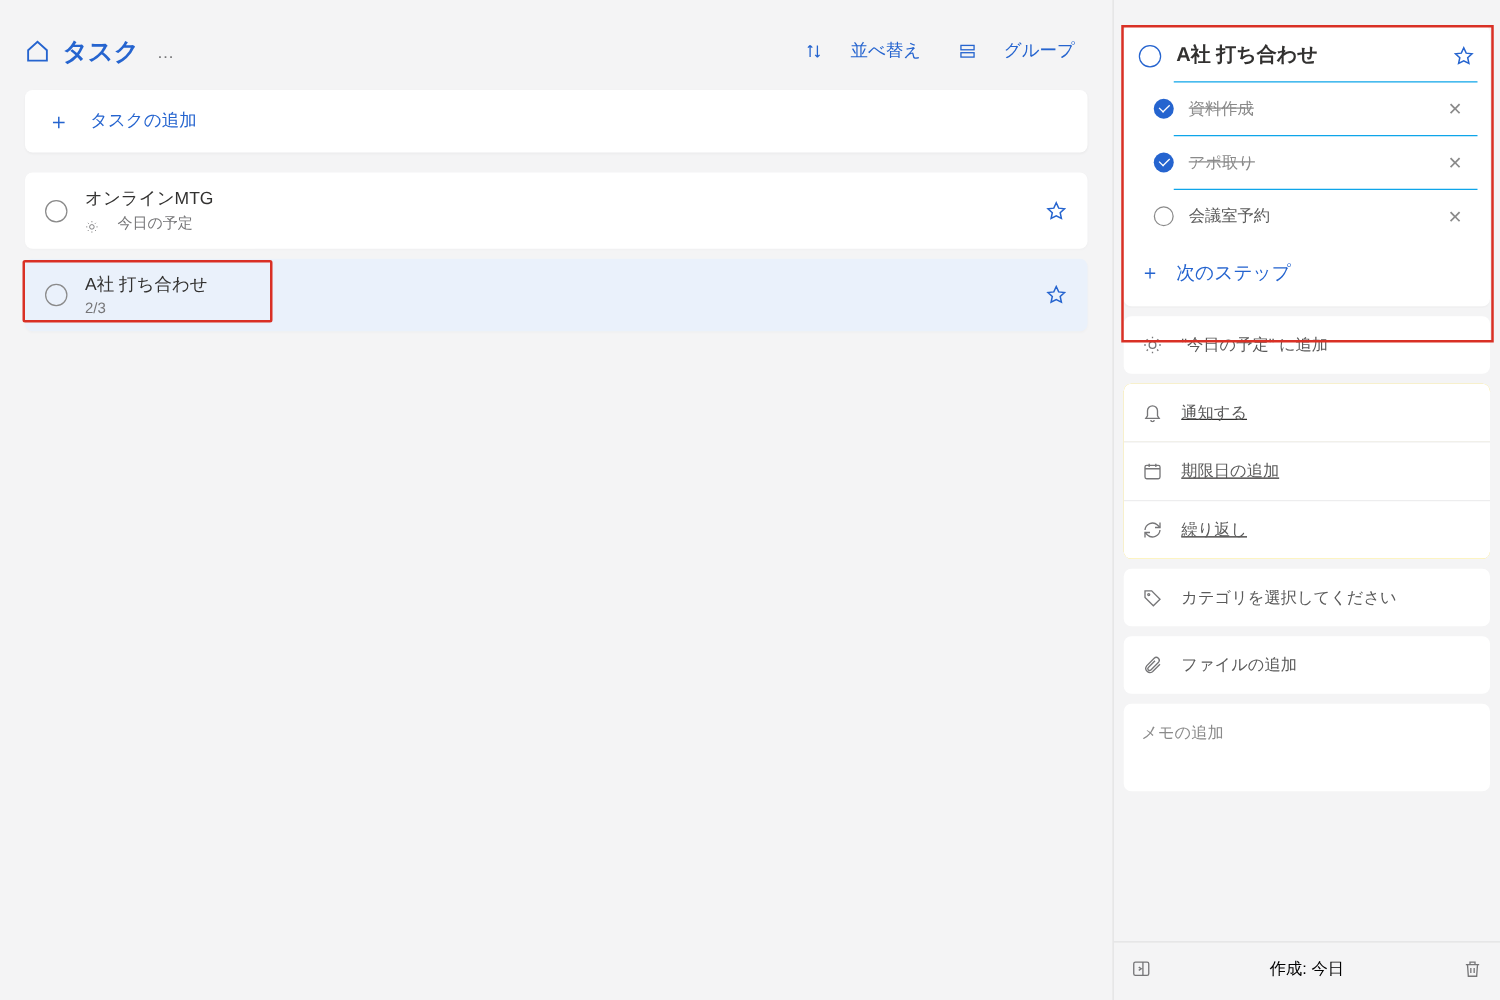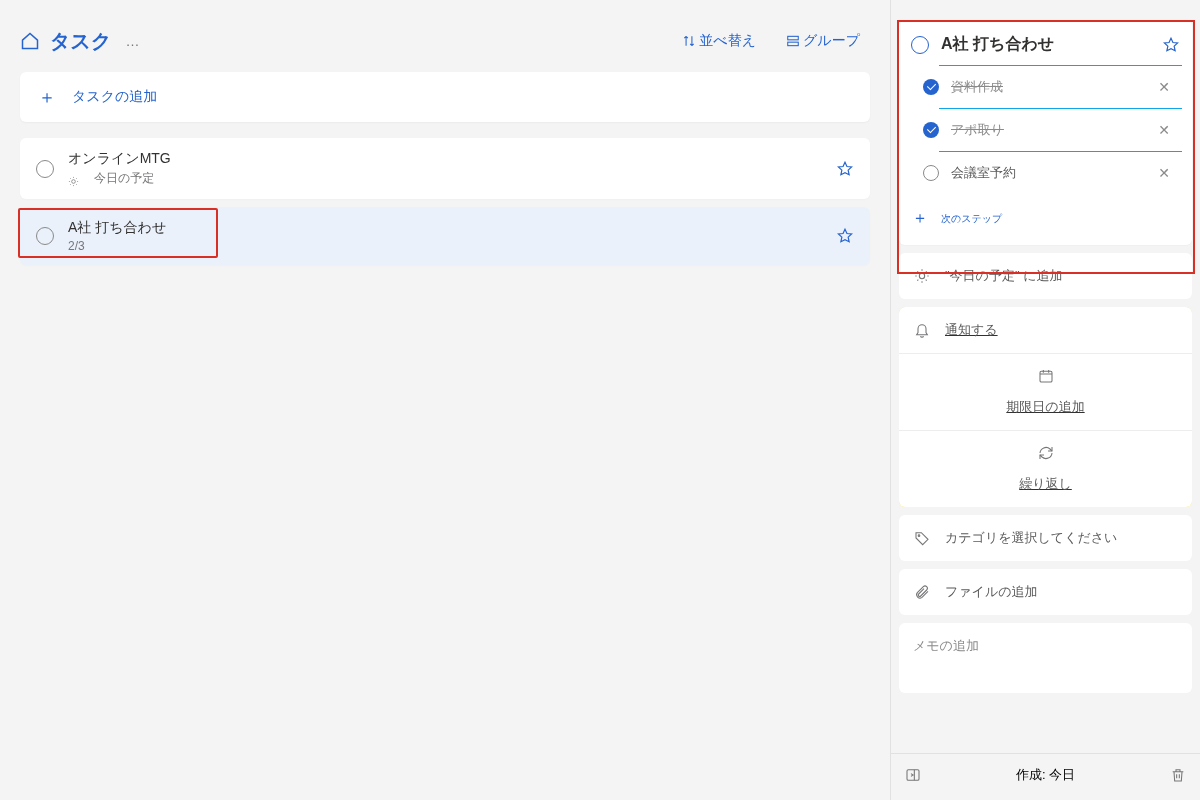--- a/index.html
+++ b/index.html
@@ -31,21 +31,21 @@
   .header .title {
     color: #2564cf;
     font-weight: 600;
     font-size: 20px;
   }
   .header .more { color: #767678; cursor: pointer; padding: 0 4px; letter-spacing: 2px; }
   .header .spacer { flex: 1; }
   .header .action {
     display: flex;
     align-items: center;
-    gap: 3px;
+    gap: 22px;
     color: #2564cf;
     font-size: 14px;
     padding: 6px 10px;
     border-radius: 4px;
     cursor: pointer;
   }
 
   .add-task {
     background: #fff;
     border-radius: 6px;
@@ -155,42 +155,42 @@
   .step-row .stext { flex: 1; font-size: 13px; color: #5a5a5a; }
   .step-row .stext.strike { text-decoration: line-through; color: #8a8a8a; }
   .step-row .x { color: #8a8a8a; cursor: pointer; font-size: 14px; }
 
   .add-step {
     display: flex; align-items: center; gap: 12px;
     padding: 14px 12px 16px 12px;
     color: #2564cf;
   }
   .add-step .plus { font-size: 16px; width: 18px; text-align: center; }
-  .add-step .lbl { font-size: 10px; }
+  .add-step .lbl { font-size: 15px; }
 
   .action-row {
     display: flex; align-items: center; gap: 14px;
     margin: 8px 8px 0 8px;
     background: #fff;
     border-radius: 6px;
     padding: 14px 14px;
     font-size: 13px;
     color: #5a5a5a;
     cursor: pointer;
   }
   .action-row .ico { width: 18px; display: flex; justify-content: center; color: #767678; }
   .action-group {
     margin: 8px 8px 0 8px;
     background: #fde047;
     border-radius: 6px;
     overflow: hidden;
     text-decoration: underline;
   }
   .action-group .action-row { margin: 0; border-radius: 0; }
-  .action-group .action-row + .action-row { border-top: 1px solid #ededee; flex-direction: column; }
+  .action-group .action-row + .action-row { border-top: 1px solid #ededee; }
 
   .note-card {
     margin: 8px 8px 0 8px;
     background: #fff;
     border-radius: 6px;
     padding: 14px;
     font-size: 13px;
     color: #8a8a8a;
     min-height: 70px;
   }

